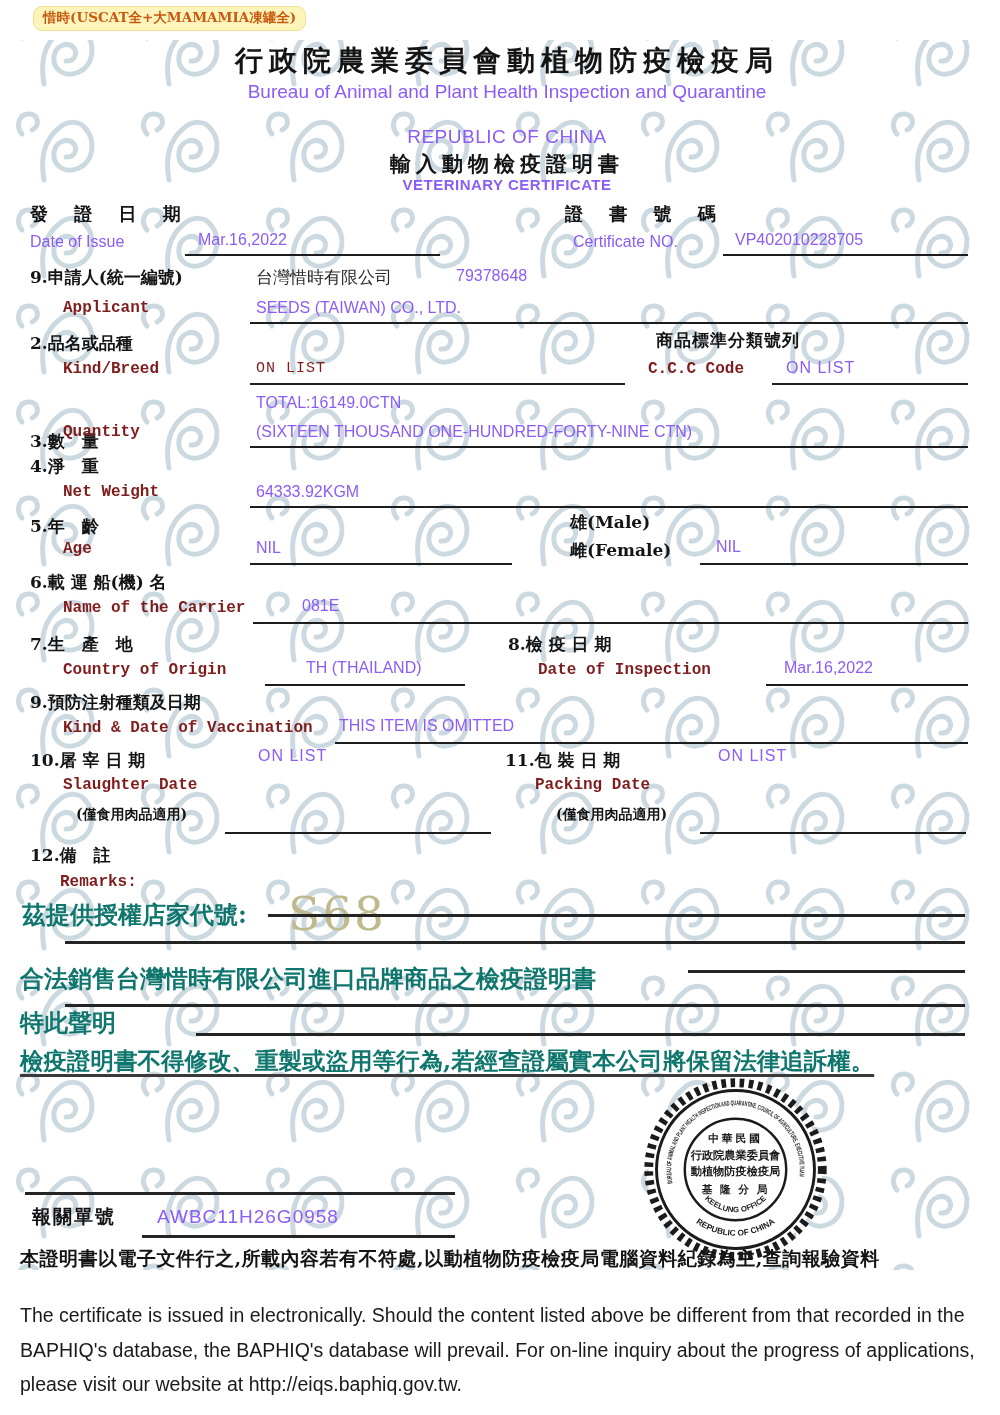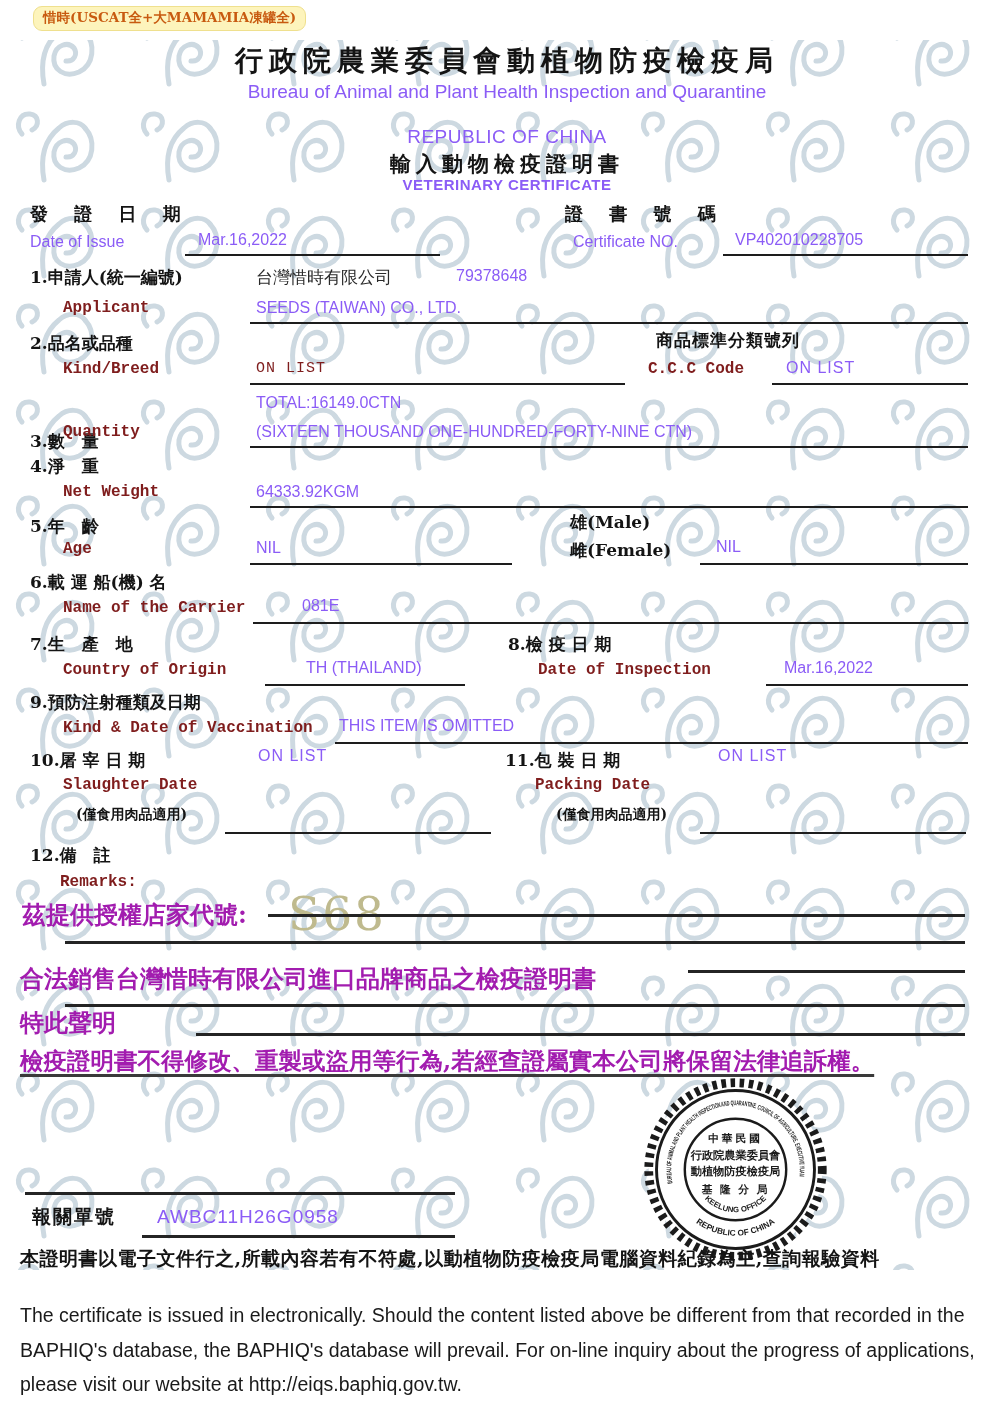--- a/index.html
+++ b/index.html
@@ -11,21 +11,21 @@
   .wm{position:absolute;left:0;top:0;z-index:0;}
   .layer{position:absolute;left:0;top:0;width:100%;height:100%;z-index:1;padding-left:14px;}
   .abs{position:absolute;white-space:nowrap;}
   .ctr{left:0;width:100%;text-align:center;}
   .zh{font-family:"DejaVu Serif",serif;font-weight:bold;color:#141414;}
   .zh-lt{font-family:"DejaVu Serif",serif;color:#2a2a2a;}
   .mono{font-family:"Liberation Mono",monospace;font-weight:bold;color:#7f1d1d;}
   .val{font-family:"Liberation Sans",sans-serif;color:#8b5cf6;}
   .hline{position:absolute;background:#1d1d1d;height:2px;}
   .hline3{position:absolute;background:#242424;height:3px;}
-  .gray{font-family:"DejaVu Serif",serif;font-weight:bold;color:#a21caf;}
+  .gray{font-family:"DejaVu Serif",serif;font-weight:bold;color:#0f766e;}
   .badge{
     position:absolute;left:33px;top:6px;padding:2px 9px 3px 9px;
     background:#fdf4bc;border:1px solid #efe08e;border-radius:9px;
     font-size:13.5px;font-weight:bold;color:#c85a10;
     font-family:"DejaVu Serif",serif;
   }
   .code68{
     font-family:"DejaVu Serif",serif;color:#bfba8e;font-size:47px;
     letter-spacing:2px;
   }
@@ -64,21 +64,21 @@
 
     <div class="abs zh" style="left:30px;top:202px;font-size:18px;letter-spacing:10px;">發 證 日 期</div>
     <div class="abs zh" style="left:565px;top:202px;font-size:18px;letter-spacing:10px;">證 書 號 碼</div>
     <div class="abs val" style="left:30px;top:233px;font-size:16px;">Date of Issue</div>
     <div class="abs val" style="left:198px;top:231px;font-size:16px;">Mar.16,2022</div>
     <div class="hline" style="left:185px;top:254px;width:255px;"></div>
     <div class="abs val" style="left:573px;top:233px;font-size:16px;">Certificate NO.</div>
     <div class="abs val" style="left:735px;top:231px;font-size:16px;">VP402010228705</div>
     <div class="hline" style="left:723px;top:254px;width:245px;"></div>
 
-    <div class="abs zh" style="left:30px;top:266px;font-size:17px;">1.申請人(統一編號)</div>
+    <div class="abs zh" style="left:30px;top:266px;font-size:17px;">9.申請人(統一編號)</div>
     <div class="abs zh-lt" style="left:256px;top:266px;font-size:17px;">台灣惜時有限公司</div>
     <div class="abs val" style="left:456px;top:267px;font-size:16px;">79378648</div>
     <div class="abs mono" style="left:63px;top:299px;font-size:16px;">Applicant</div>
     <div class="abs val" style="left:256px;top:299px;font-size:16px;">SEEDS (TAIWAN) CO., LTD.</div>
     <div class="hline" style="left:250px;top:322px;width:718px;"></div>
 
     <div class="abs zh" style="left:30px;top:332px;font-size:17px;">2.品名或品種</div>
     <div class="abs zh" style="left:656px;top:329px;font-size:17px;letter-spacing:1px;">商品標準分類號列</div>
     <div class="abs mono" style="left:63px;top:360px;font-size:16px;">Kind/Breed</div>
     <div class="abs mono" style="left:256px;top:360px;font-size:15px;font-weight:normal;letter-spacing:1px;">ON LIST</div>

